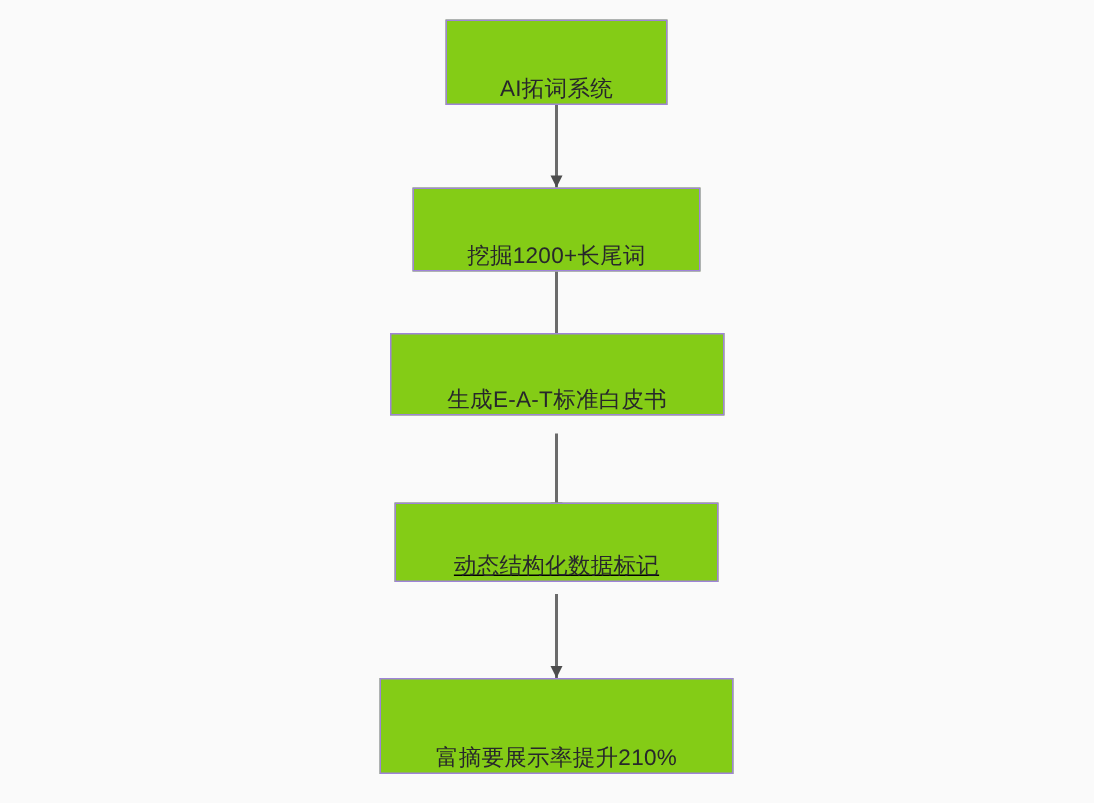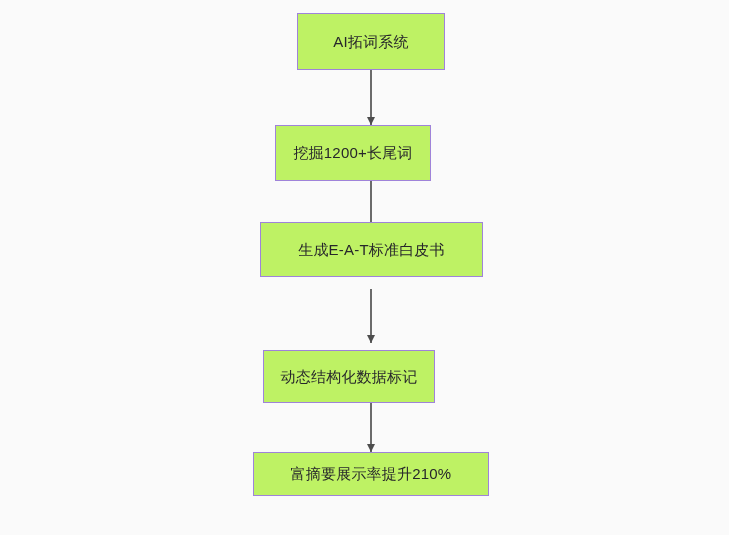--- a/index.html
+++ b/index.html
@@ -14,24 +14,24 @@
     overflow: hidden;
   }
   #flowchart {
     position: relative;
     width: 729px;
     height: 535px;
   }
   .node {
     position: absolute;
     box-sizing: border-box;
-    background: #bef264;
+    background: #84cc16;
     border: 1.5px solid #9f83d9;
     display: flex;
-    align-items: center;
+    align-items: flex-end;
     justify-content: center;
     text-align: center;
   }
   .node-label {
     color: #27272b;
     font-size: 15px;
     line-height: 1.3;
     letter-spacing: 0.2px;
     white-space: nowrap;
   }
@@ -73,26 +73,26 @@
     <div class="edge-head" style="top: 46px;"></div>
   </div>
   <div class="edge" style="left: 370px; top: 396px; height: 56px;">
     <div class="edge-line" style="height: 56px;"></div>
     <div class="edge-head" style="top: 48px;"></div>
   </div>
 
   <div class="node" style="left: 297px; top: 13px; width: 148px; height: 57px;">
     <span class="node-label">AI拓词系统</span>
   </div>
-  <div class="node" style="left: 275px; top: 125px; width: 156px; height: 56px;">
+  <div class="node" style="left: 275px; top: 125px; width: 192px; height: 56px;">
     <span class="node-label">挖掘1200+长尾词</span>
   </div>
   <div class="node" style="left: 260px; top: 222px; width: 223px; height: 55px;">
     <span class="node-label">生成E-A-T标准白皮书</span>
   </div>
-  <div class="node" style="left: 263px; top: 350px; width: 172px; height: 53px;">
+  <div class="node" style="left: 263px; top: 335px; width: 216px; height: 53px; text-decoration: underline;">
     <span class="node-label">动态结构化数据标记</span>
   </div>
-  <div class="node" style="left: 253px; top: 452px; width: 236px; height: 44px;">
+  <div class="node" style="left: 253px; top: 452px; width: 236px; height: 64px;">
     <span class="node-label">富摘要展示率提升210%</span>
   </div>
 
 </div>
 
 </body></html>

